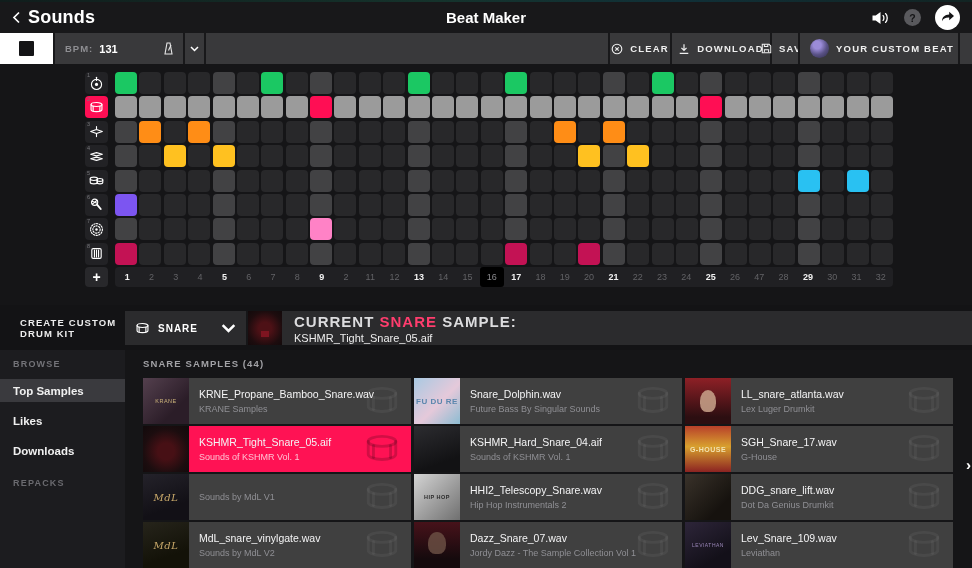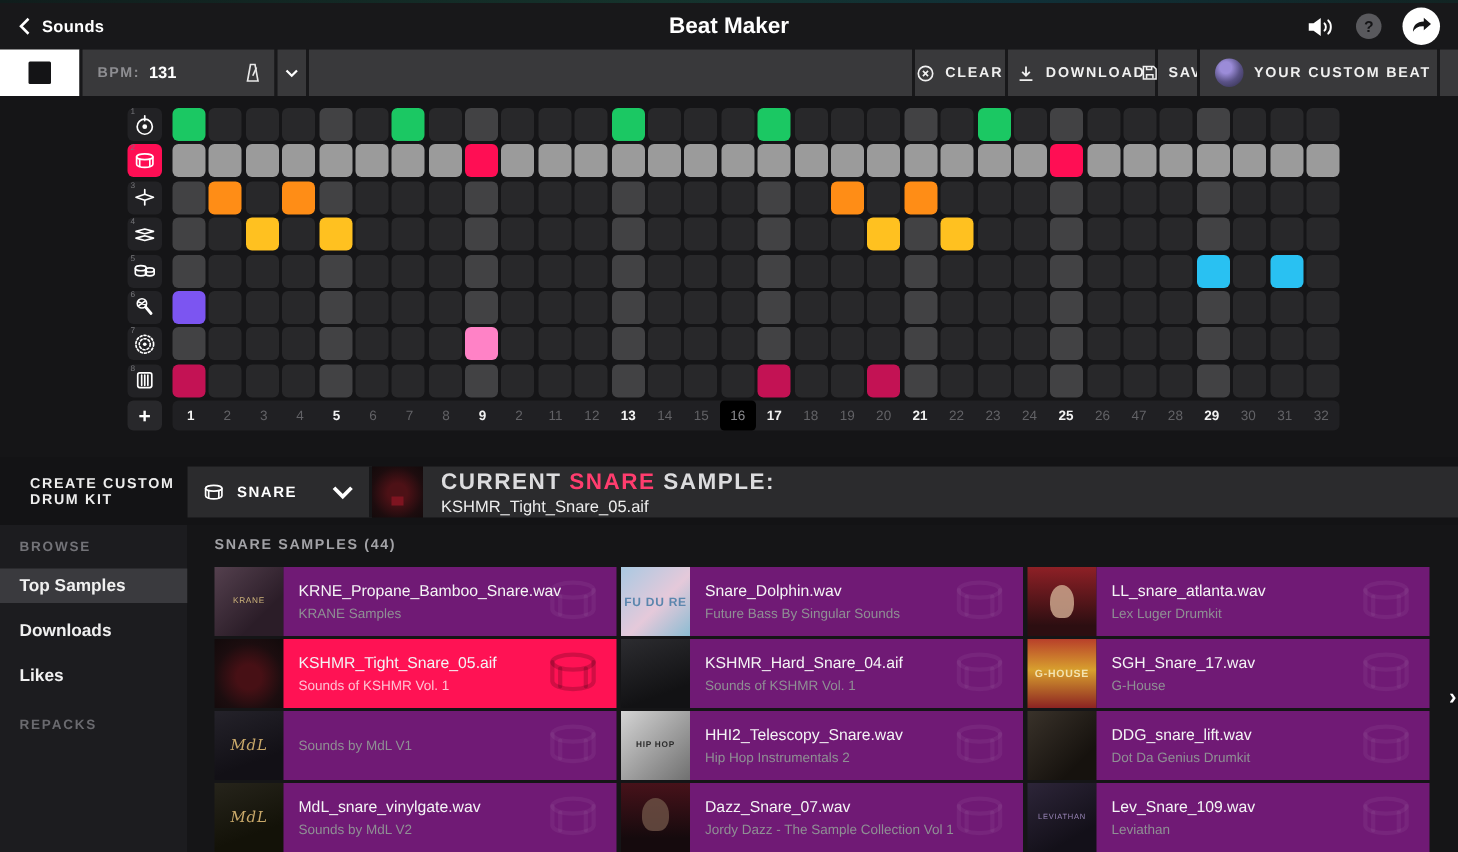--- a/index.html
+++ b/index.html
@@ -10,21 +10,21 @@
     -webkit-font-smoothing:antialiased;
   }
   svg { display:block; }
 
   
   .top-sliver { position:absolute; top:0; left:0; width:972px; height:2px;
     background:linear-gradient(90deg,#101d1c,#15332c 45%,#103038 70%,#122423); }
   .topnav { position:absolute; top:2px; left:0; width:972px; height:31px;
     background:#18181a; display:flex; align-items:center; padding:0 12px; }
   .back { display:flex; align-items:center; gap:7px; cursor:pointer; }
-  .back-label { font-size:11px; font-weight:bold; letter-spacing:.2px; }
+  .back-label { font-size:18px; font-weight:bold; letter-spacing:.2px; }
   .nav-title { position:absolute; left:0; right:0; text-align:center;
     font-size:15px; font-weight:bold; pointer-events:none; }
   .nav-right { margin-left:auto; display:flex; align-items:center; gap:14px; z-index:2; }
   .help-circle { width:17px; height:17px; border-radius:50%; background:#59595d;
     display:flex; align-items:center; justify-content:center;
     font-size:10.5px; font-weight:bold; color:#141416; }
   .share-circle { width:25px; height:25px; border-radius:50%; background:#fff;
     display:flex; align-items:center; justify-content:center; }
 
   
@@ -103,21 +103,21 @@
   .side-item.sel { background:#3a3a3e; }
   .side-head.repacks { margin-top:16px; color:#6a6a6f; }
   .main { flex:1; background:#151517; padding:8px 18px 0 18px; position:relative; }
   .samples-head { font-size:9.5px; font-weight:bold; letter-spacing:1.1px; color:#a2a2a6; }
   .sample-grid { margin-top:9px; display:grid; grid-template-columns:repeat(3,1fr);
     grid-template-rows:repeat(4,46px); gap:2px 3px; grid-auto-flow:column; width:810px; }
   .card { display:flex; cursor:pointer; }
   .art { width:46px; height:46px; flex:none; display:flex; align-items:center;
     justify-content:center; overflow:hidden; position:relative; }
   .art-text { font-size:5.5px; letter-spacing:.5px; color:#cbb27a; text-align:center; }
-  .card-body { flex:1; background:#701a75; position:relative; display:flex;
+  .card-body { flex:1; background:#404040; position:relative; display:flex;
     flex-direction:column; justify-content:center; gap:4px; padding-left:10px; overflow:hidden; }
   .card-title { font-size:10.5px; color:#f4f4f5; white-space:nowrap; }
   .card-pack { font-size:9px; color:#8f8f94; white-space:nowrap; }
   .wm { position:absolute; right:10px; top:4px; }
   .wm svg { width:38px; height:38px; }
   .wm svg * { stroke:rgba(255,255,255,0.05); }
   .card.selected .card-body { background:#ff1254; }
   .card.selected .card-pack { color:#ffc2d3; }
   .card.selected .wm svg * { stroke:rgba(0,0,0,0.18); }
   .next-arrow { position:absolute; right:1px; top:106px; font-size:15px; font-weight:bold;
@@ -672,22 +672,22 @@
     </div>
     <div class="current-l2">KSHMR_Tight_Snare_05.aif</div>
   </div>
 </div>
 
 <div class="browser">
   <div class="side">
     <div class="side-head">BROWSE</div>
     <div id="side-items">
         <div class="side-item sel">Top Samples</div>
+        <div class="side-item">Likes</div>
         <div class="side-item">Downloads</div>
-        <div class="side-item">Likes</div>
       </div>
     <div class="side-head repacks">REPACKS</div>
   </div>
   <div class="main">
     <div class="samples-head">SNARE SAMPLES (44)</div>
     <div class="sample-grid">
         <div class="card">
           <div class="art art-krane">
             <span class="art-text">KRANE</span>
           </div>

